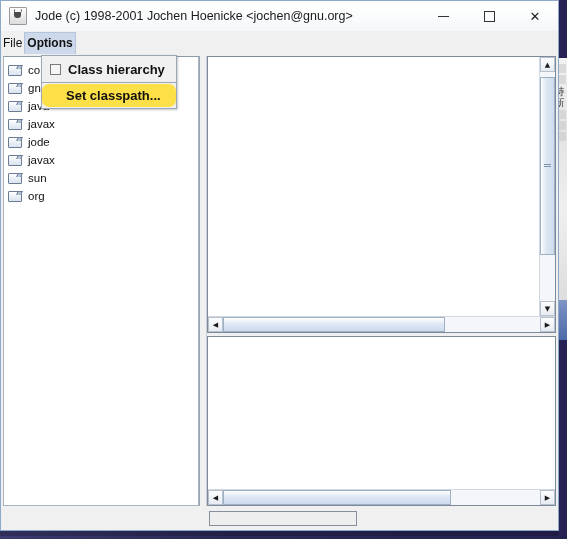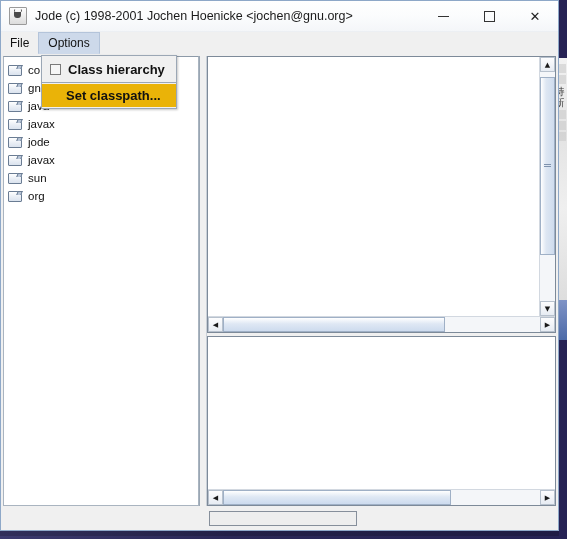--- a/index.html
+++ b/index.html
@@ -116,31 +116,31 @@
   
   #menubar {
     height: 22px;
     background: #f0f0f0;
     display: flex; align-items: stretch;
     flex: 0 0 auto;
     position: relative;
     z-index: 30;
   }
   .menu-item {
-    padding: 0 9px;
+    padding: 0 2px;
     display: flex; align-items: center;
     font-size: 12px; color: #111;
     font-weight: normal;
     box-sizing: border-box;
   }
   .menu-item.open {
     background: #cdd9ea;
     border: 1px solid #b4c4da;
     border-bottom: 1px solid #cdd9ea;
-    font-weight: normal;
+    font-weight: bold;
   }
 
   
   #dropdown {
     position: absolute;
     left: 40px; top: 54px;
     width: 136px;
     background: #f0f0f0;
     border: 1px solid #9ba7b5;
     z-index: 40;
@@ -151,21 +151,22 @@
   .menu-row {
     height: 23px;
     display: flex; align-items: center;
     font-size: 13px;
     font-weight: bold;
     color: #111;
     padding-left: 8px;
     box-sizing: border-box;
   }
   .menu-row.selected {
-    background: #eab308;
+    background: #fde047;
+    border-radius: 7px;
   }
   .menu-sep {
     height: 1px; background: #9ba7b5; margin: 1px 0 1px 0;
   }
   .mchk {
     width: 9px; height: 9px;
     border: 1px solid #7a7a7a;
     background: #f6f6f6;
     margin-right: 7px;
     flex: 0 0 auto;

